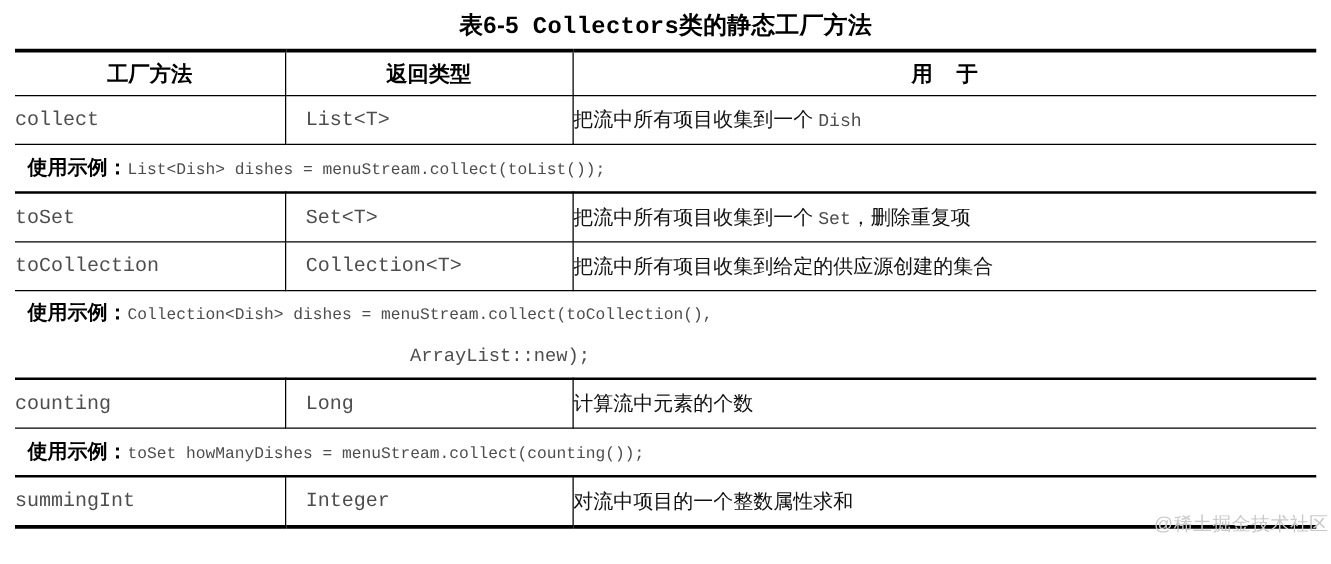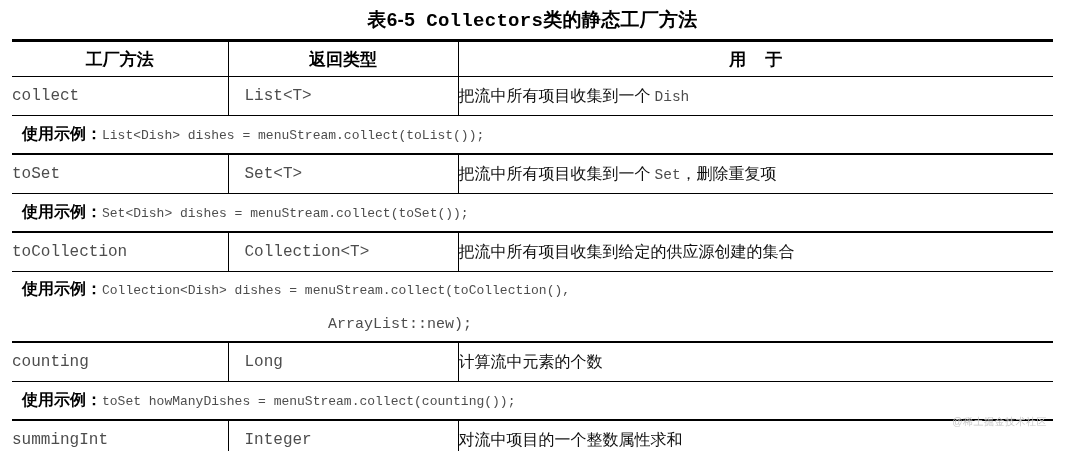--- a/index.html
+++ b/index.html
@@ -133,24 +133,24 @@
   tr.last-row td {
     border-bottom: 3px solid #000;
     height: 38px;
     font-size: 16px;
   }
   tr.last-row td.vline { border-right: 1.6px solid #000; }
 
   
   .watermark {
     position: absolute;
-    right: 18px;
+    right: 2px;
     bottom: 22px;
     font-family: "Liberation Sans", "DejaVu Sans", sans-serif;
-    font-size: 10px;
+    font-size: 15px;
     color: #c9c9c9;
     letter-spacing: 0.5px;
     pointer-events: none;
     white-space: pre;
   }
 </style>
 </head>
 <body>
 
 <div class="page">
@@ -179,23 +179,20 @@
       </tr>
       <tr class="example-row">
         <td colspan="3"><span class="ex-label">使用示例：</span><span class="ex-code">List&lt;Dish&gt; dishes = menuStream.collect(toList());</span></td>
       </tr>
 
       <tr class="method-row">
         <td class="vline cell-mono">toSet</td>
         <td class="vline cell-mono indent2">Set&lt;T&gt;</td>
         <td class="cell-desc"><span>把流中所有项目收集到一个 </span><span class="mono">Set</span><span>，删除重复项</span></td>
       </tr>
-      <tr class="example-row">
-        <td colspan="3"><span class="ex-label">使用示例：</span><span class="ex-code">Set&lt;Dish&gt; dishes = menuStream.collect(toSet());</span></td>
-      </tr>
 
       <tr class="method-row">
         <td class="vline cell-mono">toCollection</td>
         <td class="vline cell-mono indent2">Collection&lt;T&gt;</td>
         <td class="cell-desc"><span>把流中所有项目收集到给定的供应源创建的集合</span><span class="mono"></span><span></span></td>
       </tr>
       <tr class="example-row tall">
         <td colspan="3">
               <span class="ex-line1"><span class="ex-label">使用示例：</span><span class="ex-code">Collection&lt;Dish&gt; dishes = menuStream.collect(toCollection(),</span></span>
               <span class="ex-code-2">                                  ArrayList::new);</span>

